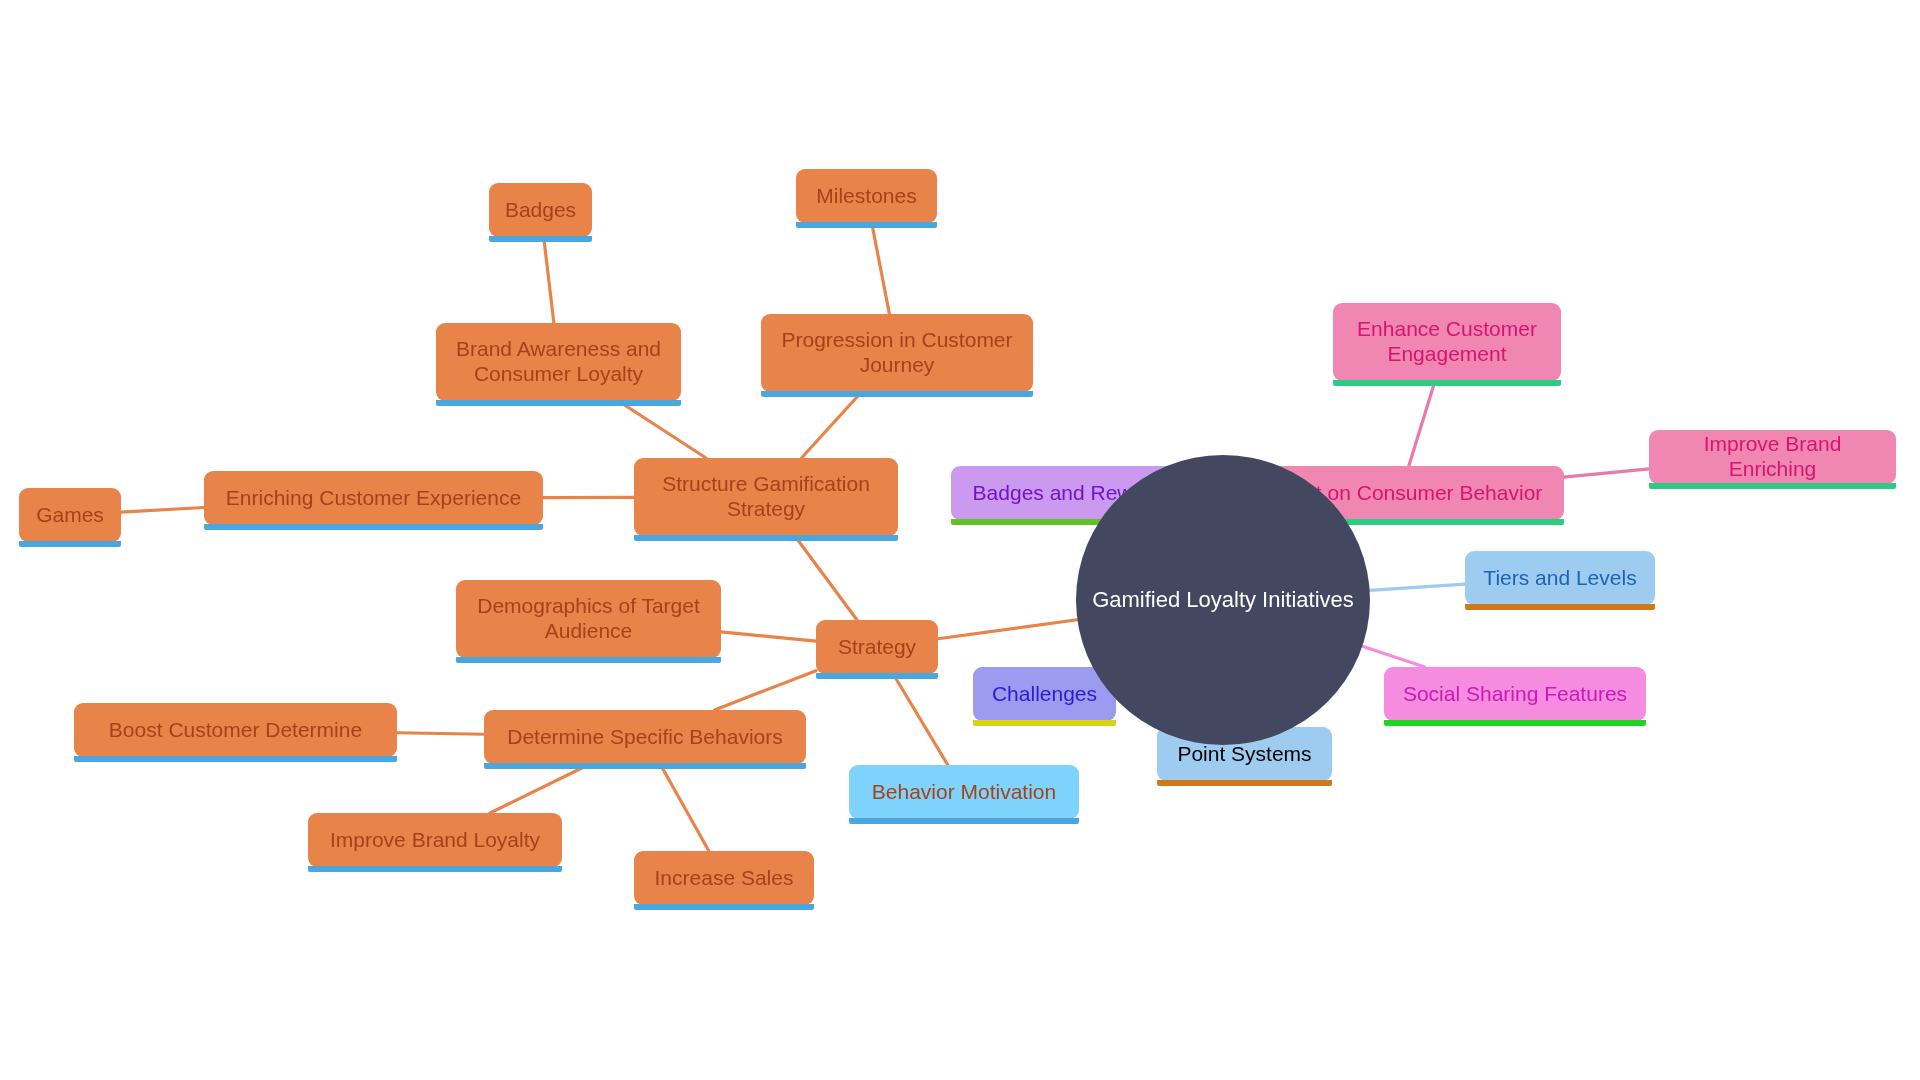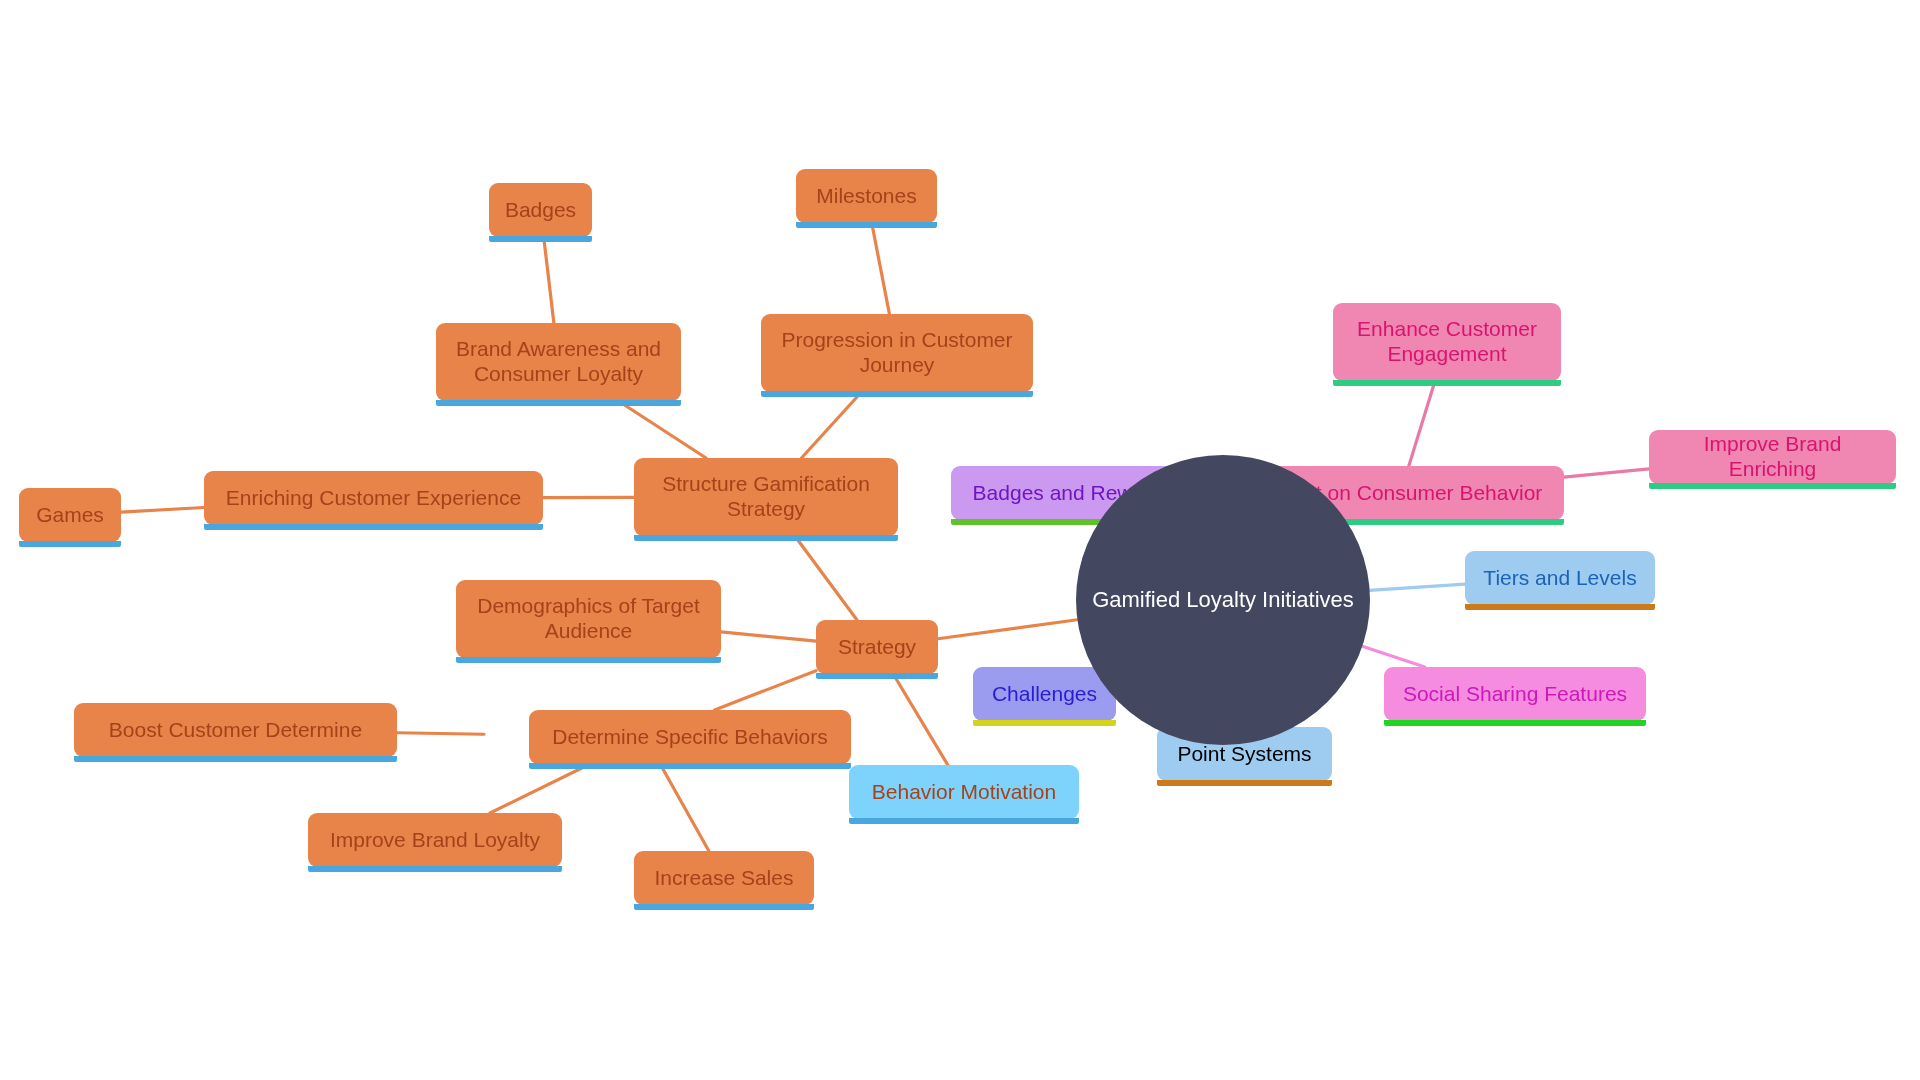--- a/index.html
+++ b/index.html
@@ -94,19 +94,19 @@
       <div class="node box" style="left: 951px; top: 466px; width: 244px; height: 54px; background: rgb(204, 153, 240); color: rgb(112, 20, 196);"><span>Badges and Rewards</span><span class="underline" style="background: rgb(95, 194, 42);"></span></div>
       <div class="node box" style="left: 1237px; top: 466px; width: 327px; height: 54px; background: rgb(240, 134, 178); color: rgb(217, 20, 111);"><span>Impact on Consumer Behavior</span><span class="underline" style="background: rgb(46, 204, 130);"></span></div>
       <div class="node box" style="left: 1649px; top: 430px; width: 247px; height: 54px; background: rgb(240, 134, 178); color: rgb(217, 20, 111);"><span>Improve Brand Enriching</span><span class="underline" style="background: rgb(46, 204, 130);"></span></div>
       <div class="node box" style="left: 456px; top: 580px; width: 265px; height: 78px; background: rgb(232, 131, 74); color: rgb(166, 66, 26);"><span>Demographics of Target
 Audience</span><span class="underline" style="background: rgb(73, 167, 224);"></span></div>
       <div class="node box" style="left: 816px; top: 620px; width: 122px; height: 54px; background: rgb(232, 131, 74); color: rgb(166, 66, 26);"><span>Strategy</span><span class="underline" style="background: rgb(73, 167, 224);"></span></div>
       <div class="node box" style="left: 1465px; top: 551px; width: 190px; height: 54px; background: rgb(158, 203, 240); color: rgb(28, 99, 181);"><span>Tiers and Levels</span><span class="underline" style="background: rgb(204, 122, 26);"></span></div>
       <div class="node box" style="left: 973px; top: 667px; width: 143px; height: 54px; background: rgb(155, 156, 240); color: rgb(42, 28, 212);"><span>Challenges</span><span class="underline" style="background: rgb(214, 212, 26);"></span></div>
       <div class="node box" style="left: 1375px; top: 667px; width: 262px; height: 54px; background: rgb(245, 140, 224); color: rgb(204, 25, 184); margin-left: 9px;"><span>Social Sharing Features</span><span class="underline" style="background: rgb(34, 212, 34);"></span></div>
       <div class="node box" style="left: 74px; top: 703px; width: 323px; height: 54px; background: rgb(232, 131, 74); color: rgb(166, 66, 26);"><span>Boost Customer Determine</span><span class="underline" style="background: rgb(73, 167, 224);"></span></div>
-      <div class="node box" style="left: 484px; top: 710px; width: 322px; height: 54px; background: rgb(232, 131, 74); color: rgb(166, 66, 26); margin-left: 45px;"><span>Determine Specific Behaviors</span><span class="underline" style="background: rgb(73, 167, 224);"></span></div>
+      <div class="node box" style="left: 484px; top: 710px; width: 322px; height: 54px; background: rgb(232, 131, 74); color: rgb(166, 66, 26);"><span>Determine Specific Behaviors</span><span class="underline" style="background: rgb(73, 167, 224);"></span></div>
       <div class="node box" style="left: 1157px; top: 727px; width: 175px; height: 54px; background: rgb(158, 203, 240); color: #000000;"><span>Point Systems</span><span class="underline" style="background: rgb(204, 122, 26);"></span></div>
       <div class="node box" style="left: 849px; top: 765px; width: 230px; height: 54px; background: #7dd3fc; color: rgb(166, 66, 26);"><span>Behavior Motivation</span><span class="underline" style="background: rgb(73, 167, 224);"></span></div>
       <div class="node box" style="left: 308px; top: 813px; width: 254px; height: 54px; background: rgb(232, 131, 74); color: rgb(166, 66, 26);"><span>Improve Brand Loyalty</span><span class="underline" style="background: rgb(73, 167, 224);"></span></div>
       <div class="node box" style="left: 634px; top: 851px; width: 180px; height: 54px; background: rgb(232, 131, 74); color: rgb(166, 66, 26);"><span>Increase Sales</span><span class="underline" style="background: rgb(73, 167, 224);"></span></div>
     </div>
 </div>
 
 </body></html>

